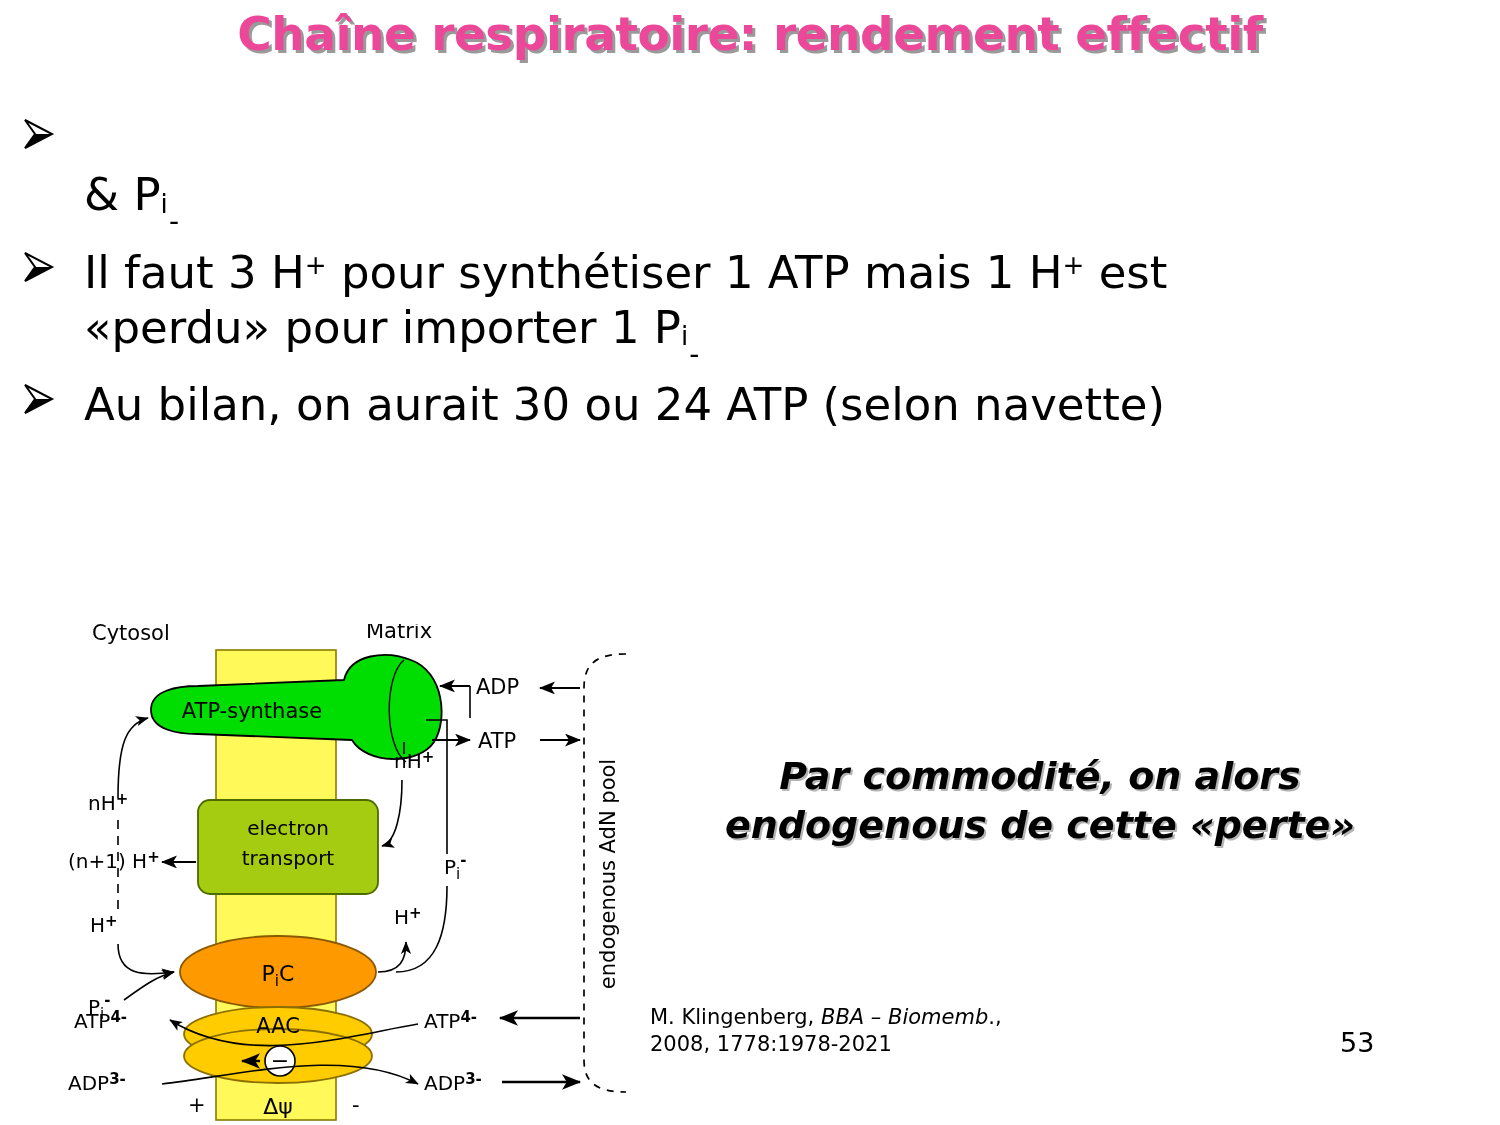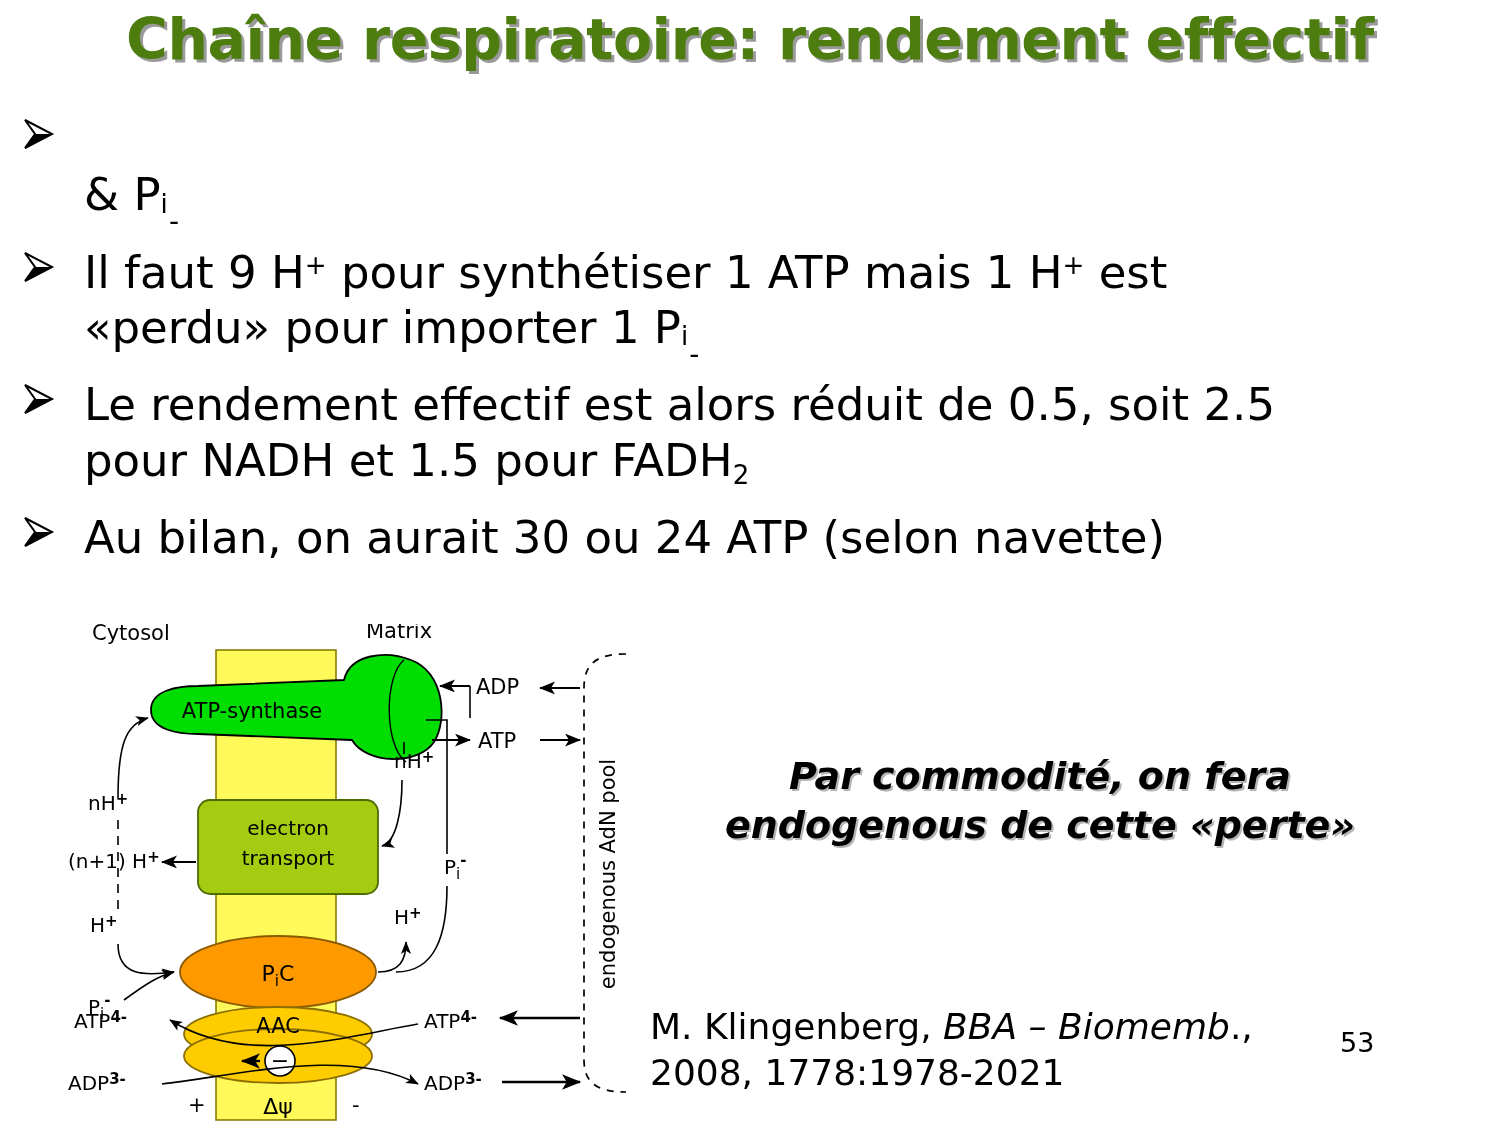--- a/index.html
+++ b/index.html
@@ -16,23 +16,23 @@
   }
 
   
   #slide-title {
     position: absolute;
     left: 0; top: 6px;
     width: 1500px;
     text-align: center;
     font-family: "DejaVu Sans", sans-serif;
     font-weight: bold;
-    font-size: 57px;
+    font-size: 47px;
     letter-spacing: -0.5px;
-    color: #4d7c0f;
+    color: #ec4899;
     text-shadow: 3px 3px 0 #9a9a9a;
     white-space: nowrap;
   }
 
   
   #bullets {
     position: absolute;
     left: 14px; top: 112px;
     width: 1470px;
   }
@@ -88,21 +88,21 @@
     color: #000;
     text-shadow: 2px 2px 0 #b5b5b5;
   }
 
   
   #citation {
     position: absolute;
     left: 650px; top: 1004px;
     width: 620px;
     font-family: "DejaVu Sans", sans-serif;
-    font-size: 36px;
+    font-size: 21px;
     line-height: 1.28;
     color: #000;
   }
   #citation .it { font-style: italic; }
 
   #page-number {
     position: absolute;
     left: 1340px; top: 1027px;
     font-family: "DejaVu Sans", sans-serif;
     font-size: 27px;
@@ -128,34 +128,24 @@
     <span>&amp; P</span><span class="pi"><span class="pi-i">i</span><span class="pi-m">-</span></span><span class="pi-sp"></span>
   </div>
 
   <div class="bullet">
     <span class="bullet-marker">
       <svg width="34" height="40" viewBox="0 0 34 40" aria-hidden="true">
         <path d="M3 6 L30 20 L3 34 L13 20 Z" fill="#ffffff" stroke="#000" stroke-width="2"></path>
         <path d="M3 34 L13 20 L30 20 Z" fill="#000000"></path>
       </svg>
     </span>
-    <span>Il faut 9 H</span><sup class="chg">+</sup><span> pour synthétiser 1 ATP mais 1 H</span><sup class="chg">+</sup><span> est</span><br>
+    <span>Il faut 3 H</span><sup class="chg">+</sup><span> pour synthétiser 1 ATP mais 1 H</span><sup class="chg">+</sup><span> est</span><br>
     <span>«perdu» pour importer 1 P</span><span class="pi"><span class="pi-i">i</span><span class="pi-m">-</span></span>
   </div>
 
-  <div class="bullet">
-    <span class="bullet-marker">
-      <svg width="34" height="40" viewBox="0 0 34 40" aria-hidden="true">
-        <path d="M3 6 L30 20 L3 34 L13 20 Z" fill="#ffffff" stroke="#000" stroke-width="2"></path>
-        <path d="M3 34 L13 20 L30 20 Z" fill="#000000"></path>
-      </svg>
-    </span>
-    <span>Le rendement effectif est alors réduit de 0.5, soit 2.5</span><br>
-    <span>pour NADH et 1.5 pour FADH</span><sub class="chg">2</sub>
-  </div>
 
   <div class="bullet">
     <span class="bullet-marker">
       <svg width="34" height="40" viewBox="0 0 34 40" aria-hidden="true">
         <path d="M3 6 L30 20 L3 34 L13 20 Z" fill="#ffffff" stroke="#000" stroke-width="2"></path>
         <path d="M3 34 L13 20 L30 20 Z" fill="#000000"></path>
       </svg>
     </span>
     <span>Au bilan, on aurait 30 ou 24 ATP (selon navette)</span>
   </div>
@@ -255,21 +245,21 @@
   <line x1="514" y1="394" x2="434" y2="394" stroke="#000" stroke-width="2.4" marker-end="url(#ah)"></line>
   <line x1="436" y1="458" x2="514" y2="458" stroke="#000" stroke-width="2.4" marker-end="url(#ah)"></line>
 
   <text x="122" y="488" font-family="'DejaVu Sans',sans-serif" font-size="21" fill="#000">+</text>
   <text x="212" y="490" font-family="'DejaVu Sans',sans-serif" font-size="22" fill="#000" text-anchor="middle">Δψ</text>
   <text x="286" y="488" font-family="'DejaVu Sans',sans-serif" font-size="21" fill="#000">-</text>
 </svg>
 </div>
 
 <div id="side-note">
-  <span>Par commodité, on fera</span><br>
+  <span>Par commodité, on alors</span><br>
   <span>endogenous de cette «perte»</span>
 </div>
 
 <div id="citation">
   <span>M. Klingenberg, </span><span class="it">BBA – Biomemb</span><span>., </span><br>
   <span>2008, 1778:1978-2021</span>
 </div>
 
 <div id="page-number">53</div>
 

